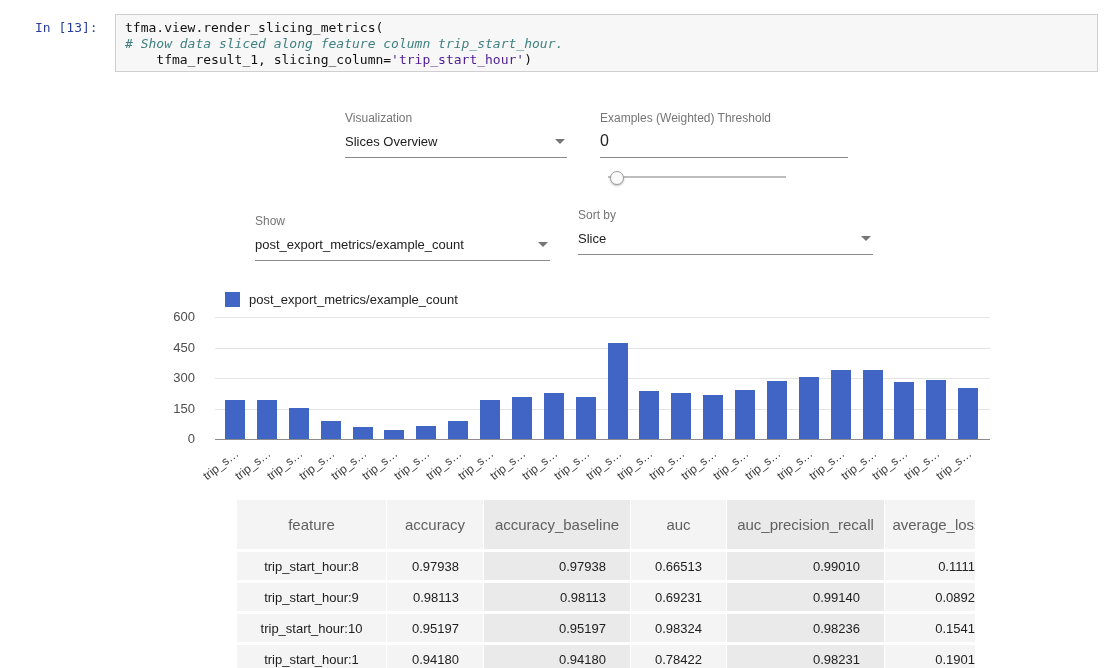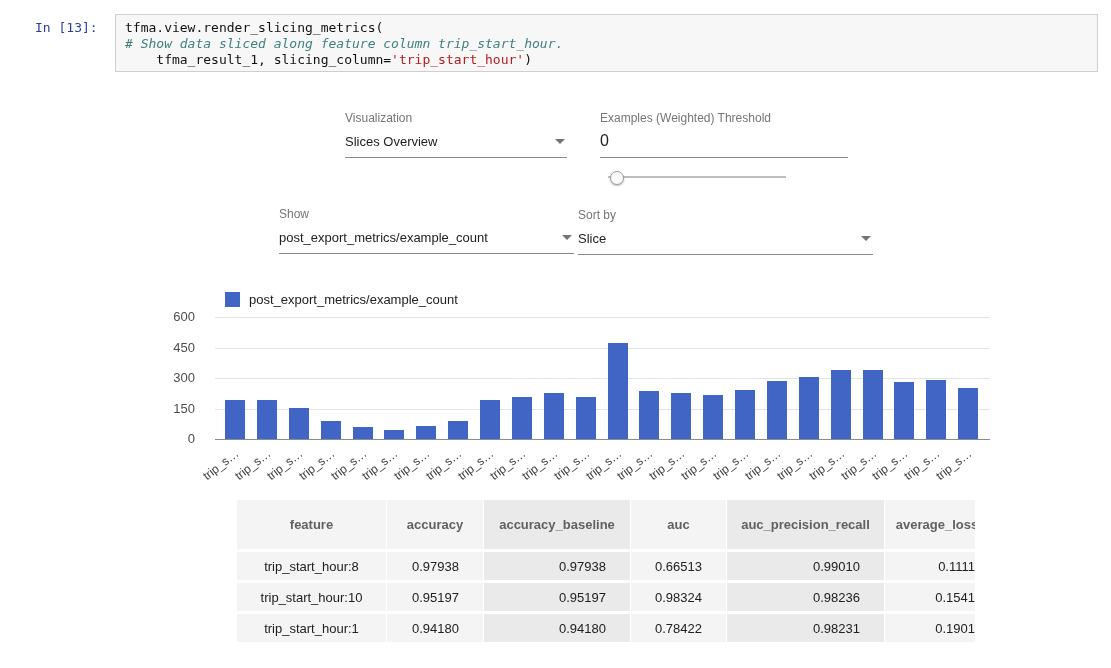--- a/index.html
+++ b/index.html
@@ -3,27 +3,27 @@
 <meta charset="utf-8">
 <style>
   html,body{margin:0;padding:0;}
   body{width:1111px;height:668px;position:relative;background:#fff;font-family:"Liberation Sans",sans-serif;overflow:hidden;}
 
   
   .prompt{position:absolute;left:35px;top:20px;font-family:"DejaVu Sans Mono",monospace;font-size:13px;color:#2a3f9d;}
   .code-cell{position:absolute;left:115px;top:14px;width:983px;height:58px;box-sizing:border-box;background:#f7f7f7;border:1px solid #cfcfcf;padding:5px 9px;}
   .code{font-family:"DejaVu Sans Mono",monospace;font-size:13px;line-height:16px;color:#111;white-space:pre;}
   .comment{color:#408080;font-style:italic;}
-  .str{color:#b91c1c;}
+  .str{color:#4c1d95;}
 
   
   .ctl{position:absolute;}
   .ctl-viz{left:345px;top:111px;width:222px;}
   .ctl-thr{left:600px;top:111px;width:248px;}
-  .ctl-show{left:255px;top:207px;width:295px;margin-left:24px;}
+  .ctl-show{left:255px;top:214px;width:295px;}
   .ctl-sort{left:578px;top:208px;width:295px;}
   .ctl-label{font-size:12px;color:#757575;margin-bottom:7px;}
   .select-box{position:relative;border-bottom:1px solid #8a8a8a;padding-bottom:7px;cursor:pointer;}
   .select-value{font-size:13px;color:#212121;}
   .select-arrow{position:absolute;right:2px;top:7px;width:0;height:0;border-left:5px solid transparent;border-right:5px solid transparent;border-top:5px solid #757575;}
   .text-input{display:block;width:100%;box-sizing:border-box;border:none;border-bottom:1px solid #8a8a8a;background:transparent;font-size:16px;color:#212121;padding:0 0 7px 0;outline:none;font-family:"Liberation Sans",sans-serif;}
   .slider{position:absolute;left:608px;top:170px;width:178px;height:14px;cursor:pointer;}
   .slider-track{position:absolute;left:0;right:0;top:6px;height:2px;background:#bdbdbd;}
   .slider-thumb{position:absolute;left:2px;top:1px;width:12px;height:12px;border-radius:50%;background:#fafafa;border:1px solid #9e9e9e;box-shadow:0 1px 2px rgba(0,0,0,.25);}
 
@@ -35,21 +35,21 @@
   .ytick{position:absolute;right:10px;font-size:13px;color:#4d4d4d;}
   #plot{position:absolute;left:215px;top:317px;width:775px;height:122px;}
   .gridline{position:absolute;left:0;right:0;height:1px;background:#e4e4e4;}
   .gridline.zero{background:#8c8c8c;}
   .bar{position:absolute;bottom:0;width:20px;}
   .xtick{position:absolute;top:128px;width:70px;text-align:right;font-size:12px;color:#3c3c3c;transform:rotate(-38deg);transform-origin:100% 50%;}
 
   
   .table-wrap{position:absolute;left:237px;top:500px;width:738px;height:168px;overflow:hidden;}
   table{border-collapse:separate;border-spacing:0;table-layout:fixed;width:753px;}
-  th{height:47px;font-weight:700;font-size:13px;color:#616161;background:#f4f4f4;text-align:center;border-bottom:3px solid #fff;border-right:1px solid #fff;overflow:hidden;white-space:nowrap;}
+  th{height:47px;font-weight:400;font-size:15px;color:#616161;background:#f4f4f4;text-align:center;border-bottom:3px solid #fff;border-right:1px solid #fff;overflow:hidden;white-space:nowrap;}
   td{height:26px;font-size:13px;color:#212121;background:#f4f4f4;border-bottom:3px solid #fff;border-right:1px solid #fff;overflow:hidden;white-space:nowrap;}
   th.shaded,td.shaded{background:#eaeaea;}
   td.feature{text-align:center;}
   td.num{text-align:right;padding-right:24px;}
   td.last{padding-right:14px;}
 </style>
 </head>
 <body>
 
 <div class="prompt">In [13]:</div>
@@ -185,20 +185,28 @@
     <tbody id="tbody">
         <tr>
           <td class="feature">trip_start_hour:8</td>
           <td class="num">0.97938</td>
           <td class="num shaded">0.97938</td>
           <td class="num">0.66513</td>
           <td class="num shaded">0.99010</td>
           <td class="num last">0.1111</td>
         </tr>
         <tr>
+          <td class="feature">trip_start_hour:9</td>
+          <td class="num">0.98113</td>
+          <td class="num shaded">0.98113</td>
+          <td class="num">0.69231</td>
+          <td class="num shaded">0.99140</td>
+          <td class="num last">0.0892</td>
+        </tr>
+        <tr>
           <td class="feature">trip_start_hour:10</td>
           <td class="num">0.95197</td>
           <td class="num shaded">0.95197</td>
           <td class="num">0.98324</td>
           <td class="num shaded">0.98236</td>
           <td class="num last">0.1541</td>
         </tr>
         <tr>
           <td class="feature">trip_start_hour:1</td>
           <td class="num">0.94180</td>

